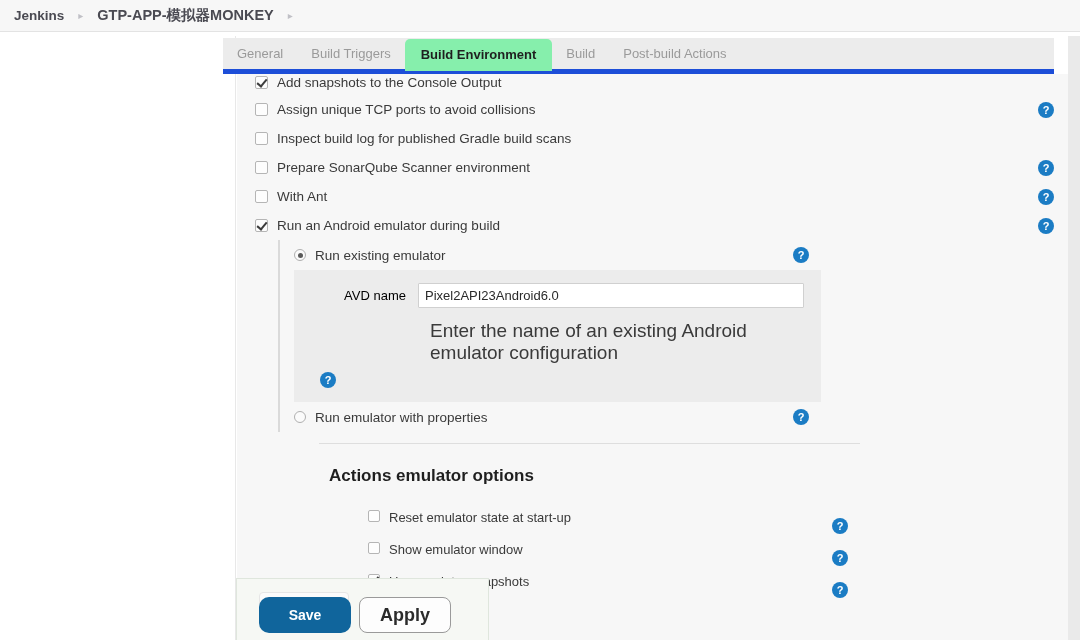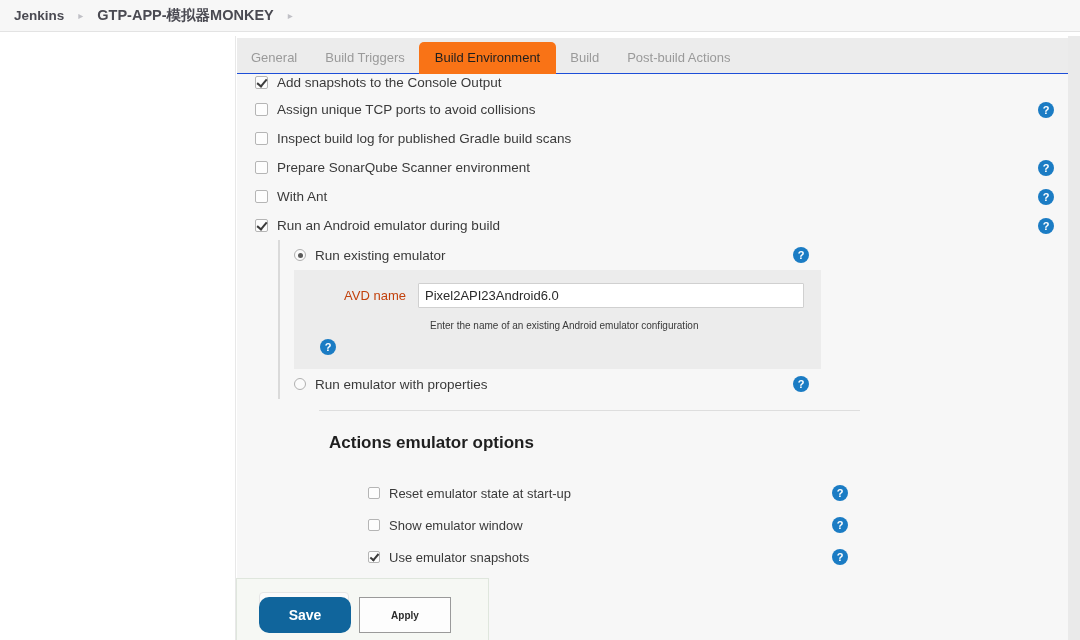--- a/index.html
+++ b/index.html
@@ -53,40 +53,40 @@
   #right-gutter {
     position: absolute;
     left: 1068px; top: 36px;
     width: 12px; height: 604px;
     background: #eaeaea;
   }
 
   
   #tab-strip {
     position: absolute;
-    left: 237px; top: 38px;
+    left: 223px; top: 38px;
     width: 831px; height: 36px;
     background: #ececec;
-    border-bottom: 1px solid #1d4ed8;
-    display: flex;
-    align-items: flex-end;
+    border-bottom: 5px solid #1d4ed8;
+    display: flex;
+    align-items: center;
     z-index: 20;
   }
   .tab {
     font-size: 13px;
     color: #9a9a9a;
     padding: 8px 14px 9px 14px;
     line-height: 1;
     white-space: nowrap;
     cursor: pointer;
   }
   .tab.active {
-    background: #f97316;
+    background: #86efac;
     color: #1f1f1f;
-    font-weight: normal;
+    font-weight: bold;
     border-top-left-radius: 5px;
     border-top-right-radius: 5px;
     padding: 9px 16px 10px 16px;
     position: relative;
     top: 1px;
   }
 
   
   #content-pane {
     position: absolute;
@@ -208,38 +208,38 @@
   }
   .field-row {
     display: flex;
     align-items: center;
     padding-left: 24px;
   }
   .field-label {
     width: 100px;
     text-align: right;
     font-size: 13px;
-    color: #c2410c;
+    color: #000000;
     padding-right: 12px;
     flex: none;
   }
   #avd-input {
     width: 386px;
     height: 25px;
     border: 1px solid #d0d0d0;
     background: #ffffff;
     font-family: "Liberation Sans", sans-serif;
     font-size: 13px;
     color: #2a2a2a;
     padding: 0 6px;
     border-radius: 1px;
     outline: none;
   }
   #avd-hint {
-    font-size: 10px;
+    font-size: 19px;
     color: #3a3a3a;
     padding-left: 136px;
     padding-top: 12px;
   }
   #avd-help-wrap {
     padding-left: 26px;
     padding-top: 8px;
   }
 
   
@@ -254,21 +254,21 @@
   #common-heading {
     font-size: 17px;
     font-weight: bold;
     color: #1f1f1f;
     padding: 22px 0 0 10px;
   }
   .opt-row {
     position: relative;
     height: 32px;
     display: flex;
-    align-items: center;
+    align-items: flex-start;
     padding-left: 49px;
   }
   .opt-label {
     font-size: 13px;
     color: #3a3a3a;
   }
 
   
   #footer-bar {
     position: absolute;
@@ -306,23 +306,23 @@
     cursor: pointer;
     z-index: 70;
   }
   #apply-button {
     position: absolute;
     left: 359px; top: 597px;
     width: 92px; height: 36px;
     background: #fdfdfd;
     color: #2b2b2b;
     border: 1px solid #9a9a9a;
-    border-radius: 0;
+    border-radius: 8px;
     font-family: "Liberation Sans", sans-serif;
-    font-size: 10px;
+    font-size: 18px;
     font-weight: bold;
     cursor: pointer;
     z-index: 70;
   }
 </style>
 </head>
 <body>
 
 <div id="breadcrumb-bar">
   <span class="crumb">Jenkins</span>

